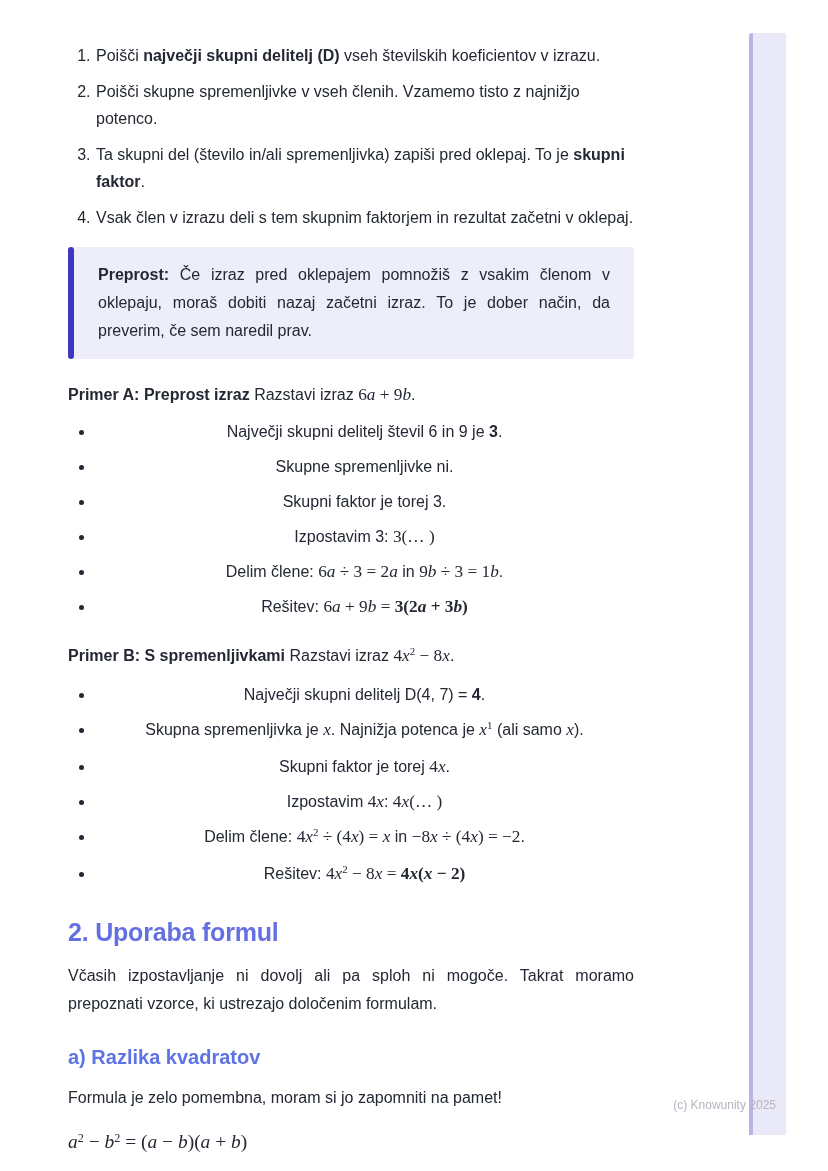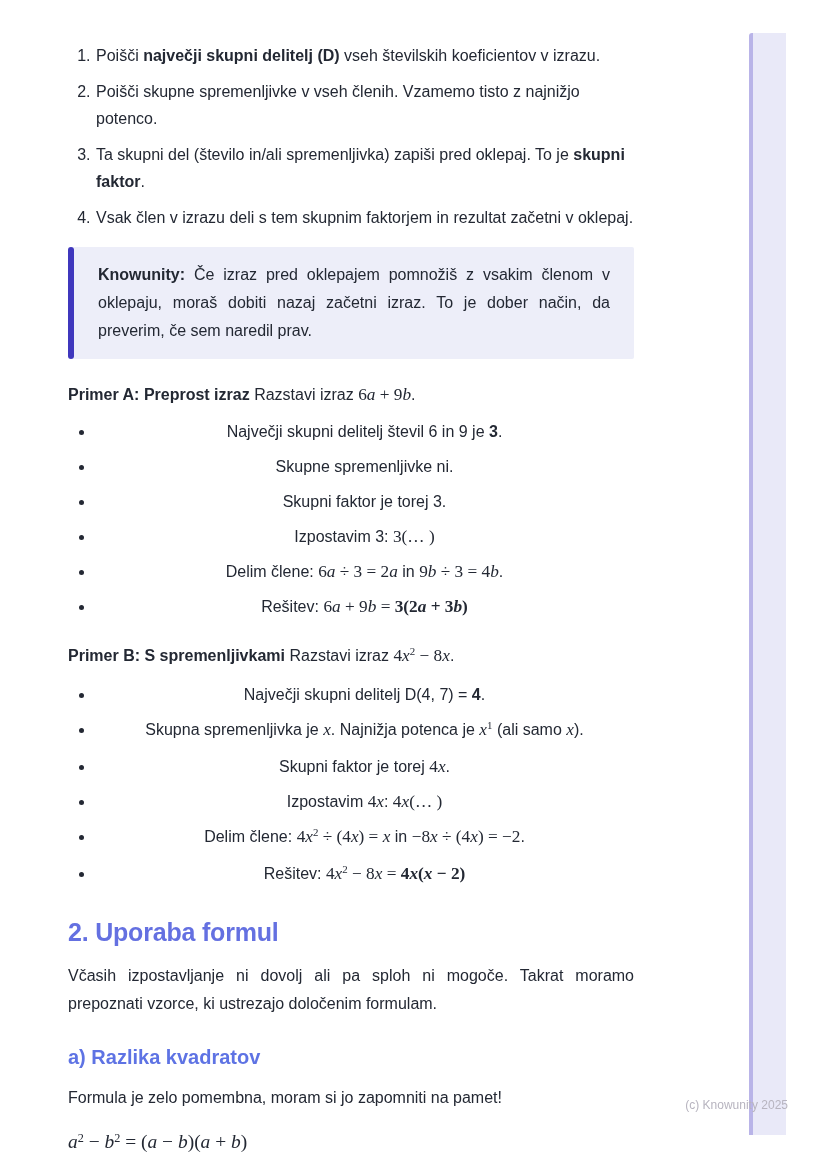--- a/index.html
+++ b/index.html
@@ -98,52 +98,52 @@
     position: absolute;
     left: 749px; top: 33px;
     width: 37px; height: 1102px;
     background: var(--strip-bg);
     border-left: 4px solid var(--strip-edge);
     border-radius: 3px 0 0 0;
     z-index: 2;
   }
   .watermark {
     position: absolute;
-    top: 1098px; right: 40px;
+    top: 1098px; right: 52px;
     font-size: 12px;
     line-height: 14px;
     color: var(--watermark);
     z-index: 3;
   }
 </style>
 </head>
 <body>
 
 <div class="content">
 
   <ol class="steps">
     <li><span>Poišči </span><span class="t-b">največji skupni delitelj (D)</span><span> vseh številskih koeficientov v izrazu.</span></li>
     <li><span>Poišči skupne spremenljivke v vseh členih. Vzamemo tisto z najnižjo potenco.</span></li>
     <li><span>Ta skupni del (število in/ali spremenljivka) zapiši pred oklepaj. To je </span><span class="t-b">skupni faktor</span><span>.</span></li>
     <li><span>Vsak člen v izrazu deli s tem skupnim faktorjem in rezultat začetni v oklepaj.</span></li>
   </ol>
 
   <div class="callout">
     <div class="callout-bar"></div>
-    <p class="callout-text"><span class="t-b">Knowunity:</span><span> Če izraz pred oklepajem pomnožiš z vsakim členom v oklepaju, moraš dobiti nazaj začetni izraz. To je dober način, da preverim, če sem naredil prav.</span></p>
+    <p class="callout-text"><span class="t-b">Preprost:</span><span> Če izraz pred oklepajem pomnožiš z vsakim členom v oklepaju, moraš dobiti nazaj začetni izraz. To je dober način, da preverim, če sem naredil prav.</span></p>
   </div>
 
   <p class="example-title"><span class="t-b">Primer A: Preprost izraz</span><span> Razstavi izraz </span><span class="m">6</span><span class="m mi">a</span><span class="m"> + </span><span class="m">9</span><span class="m mi">b</span><span>.</span></p>
 
   <ul class="points">
     <li><span>Največji skupni delitelj števil 6 in 9 je </span><span class="t-b">3</span><span>.</span></li>
     <li><span>Skupne spremenljivke ni.</span></li>
     <li><span>Skupni faktor je torej 3.</span></li>
     <li><span>Izpostavim 3: </span><span class="m">3(… )</span></li>
-    <li><span>Delim člene: </span><span class="m">6</span><span class="m mi">a</span><span class="m"> ÷ 3 = 2</span><span class="m mi">a</span><span> in </span><span class="m">9</span><span class="m mi">b</span><span class="m"> ÷ 3 = 4</span><span class="m mi">b</span><span>.</span></li>
+    <li><span>Delim člene: </span><span class="m">6</span><span class="m mi">a</span><span class="m"> ÷ 3 = 2</span><span class="m mi">a</span><span> in </span><span class="m">9</span><span class="m mi">b</span><span class="m"> ÷ 3 = 1</span><span class="m mi">b</span><span>.</span></li>
     <li><span>Rešitev: </span><span class="m">6</span><span class="m mi">a</span><span class="m"> + </span><span class="m">9</span><span class="m mi">b</span><span class="m"> = </span><span class="m mb">3(2</span><span class="m mi mb">a</span><span class="m mb"> + 3</span><span class="m mi mb">b</span><span class="m mb">)</span></li>
   </ul>
 
   <p class="example-title"><span class="t-b">Primer B: S spremenljivkami</span><span> Razstavi izraz </span><span class="m">4</span><span class="m mi">x</span><span class="m sup">2</span><span class="m"> − </span><span class="m">8</span><span class="m mi">x</span><span>.</span></p>
 
   <ul class="points">
     <li><span>Največji skupni delitelj D(4, 7) = </span><span class="t-b">4</span><span>.</span></li>
     <li><span>Skupna spremenljivka je </span><span class="m mi">x</span><span>. Najnižja potenca je </span><span class="m mi">x</span><span class="m sup">1</span><span> (ali samo </span><span class="m mi">x</span><span>).</span></li>
     <li><span>Skupni faktor je torej </span><span class="m">4</span><span class="m mi">x</span><span>.</span></li>
     <li><span>Izpostavim </span><span class="m">4</span><span class="m mi">x</span><span>: </span><span class="m">4</span><span class="m mi">x</span><span class="m">(… )</span></li>

